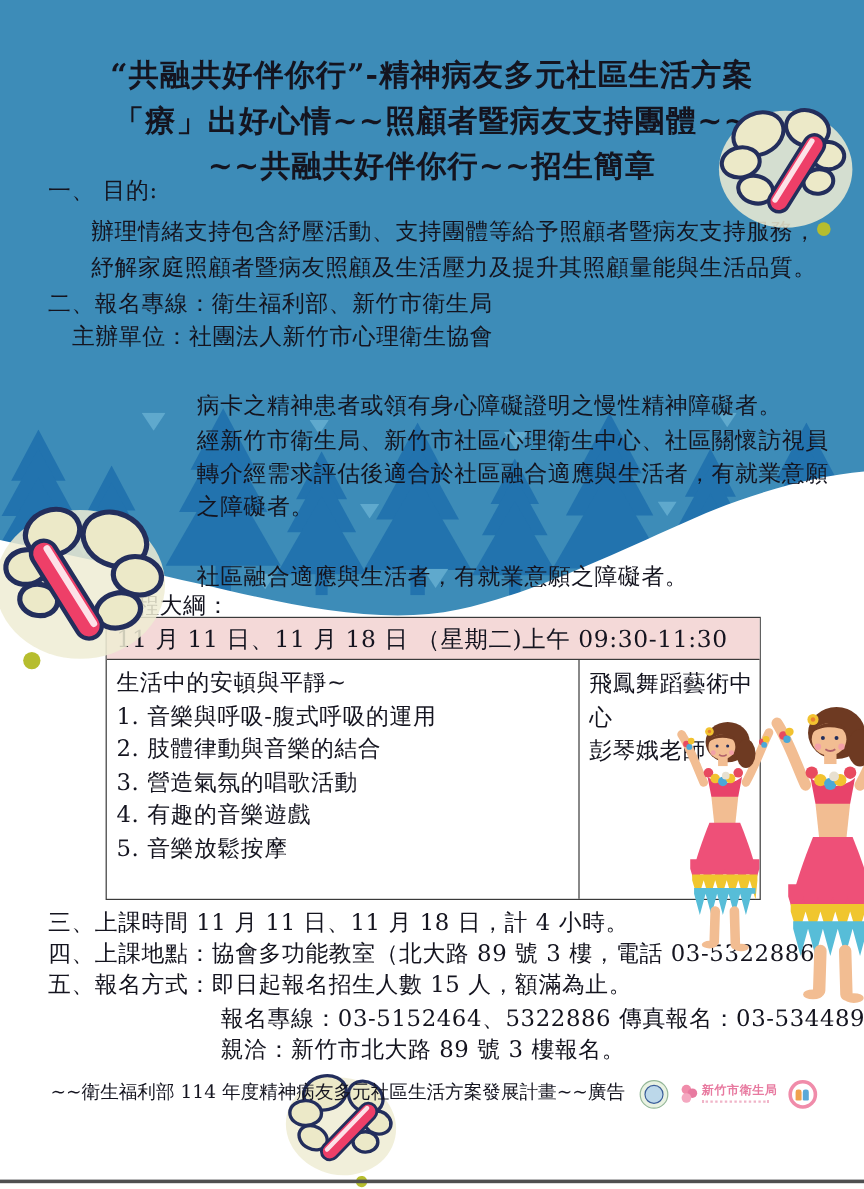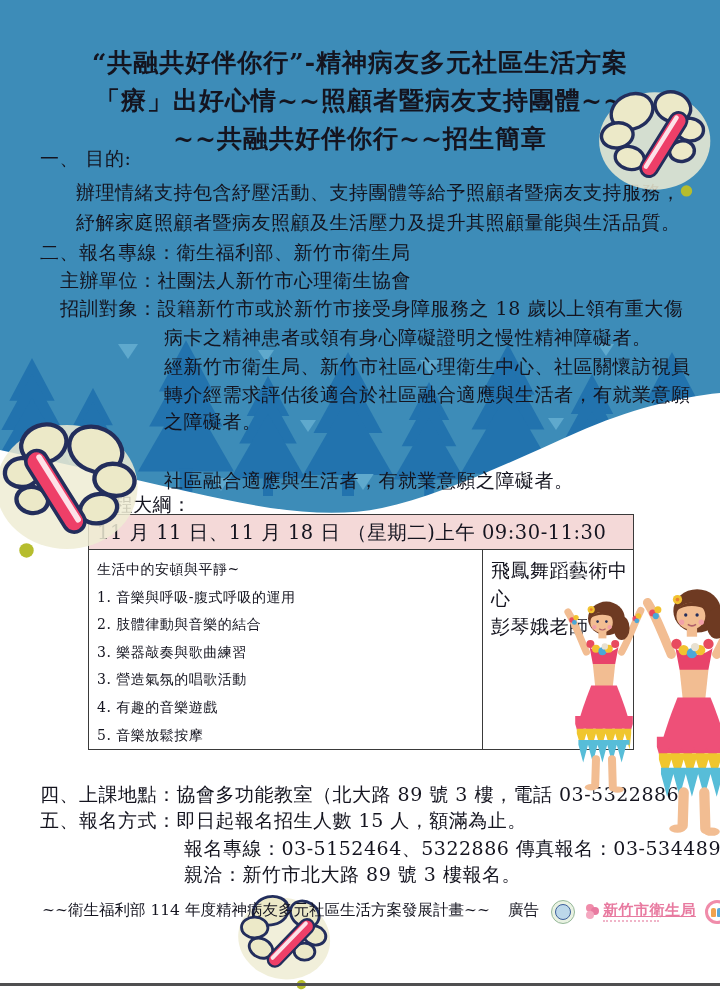--- a/index.html
+++ b/index.html
@@ -10,38 +10,38 @@
     color:#14141f;
   }
   .bg-svg{position:absolute;left:0;top:0;z-index:1;}
   .line{position:absolute;white-space:nowrap;font-size:19px;z-index:2;letter-spacing:0.5px;}
   .title-line{position:absolute;left:0;width:720px;text-align:center;font-size:25px;font-weight:bold;z-index:2;letter-spacing:1px;}
   
   .course-table{position:absolute;left:88px;top:514px;width:546px;z-index:2;background:#fff;border:1.5px solid #3a3a3a;box-sizing:border-box;}
   .t-header{background:#f4d9d8;border-bottom:1.5px solid #3a3a3a;font-size:19.5px;padding:4px 8px 3px 8px;letter-spacing:0.5px;}
   .t-body{display:flex;height:199px;}
   .t-left{width:398px;border-right:1.5px solid #3a3a3a;box-sizing:border-box;padding:6px 6px 0 8px;}
-  .t-left .t-line{font-size:14px;line-height:27.6px;white-space:nowrap;letter-spacing:0.5px;}
+  .t-left .t-line{font-size:19px;line-height:27.6px;white-space:nowrap;letter-spacing:0.5px;}
   .t-right{flex:1;box-sizing:border-box;padding:6px 4px 0 8px;}
   .t-right .t-line{font-size:19px;line-height:28px;letter-spacing:0.5px;}
   .t-right .wrapping{white-space:normal;word-break:break-all;width:138px;}
   
   .butterfly{position:absolute;z-index:4;}
   .dancer{position:absolute;z-index:3;}
   
   .footer-row{position:absolute;left:42px;top:900px;z-index:5;display:flex;align-items:flex-start;font-size:15.5px;white-space:nowrap;}
-  .ad-label{margin-left:18px;font-family:Liberation Serif, serif;}
+  .ad-label{font-family:Liberation Serif, serif;}
   .logos{display:flex;align-items:center;margin-left:12px;gap:9px;}
   .logo-circle{width:24px;height:24px;border-radius:50%;box-sizing:border-box;display:flex;align-items:center;justify-content:center;}
   .logo1{background:#e9f2e2;border:1px solid #96b89a;}
   .logo1 .inner{width:14px;height:14px;border-radius:50%;background:#bcd8ea;border:1px solid #3c5e9a;}
   .logo2{display:flex;align-items:center;gap:3px;}
   .logo2 .flower{width:16px;height:18px;}
   .logo2 .txtcol{display:flex;flex-direction:column;line-height:1;}
-  .logo2 .t-top{font-size:15px;color:#e87aa0;font-weight:bold;letter-spacing:0.5px;text-decoration:underline;}
+  .logo2 .t-top{font-size:10px;color:#e87aa0;font-weight:bold;letter-spacing:0.5px;}
   .logo2 .t-sub{margin-top:2px;height:0;border-bottom:2px dotted #f0b4c8;width:56px;}
   .logo3{background:#fff;border:3px solid #f08caa;}
   .logo3 .figs{display:flex;gap:1px;}
   .logo3 .fig{width:5px;height:9px;border-radius:2px 2px 1px 1px;}
   .fig-orange{background:#f0a24e;}
   .fig-blue{background:#5aa8d8;}
   .bottom-rule{position:absolute;left:0;top:983px;width:720px;height:3px;background:#4f4f50;z-index:6;}
 </style>
 </head>
 <body>
@@ -155,47 +155,46 @@
 
   <div class="title-line" style="top:46px">“共融共好伴你行”-精神病友多元社區生活方案</div>
   <div class="title-line" style="top:84px">「療」出好心情~~照顧者暨病友支持團體~~</div>
   <div class="title-line" style="top:122px">~~共融共好伴你行~~招生簡章</div>
 
   <div class="line" style="left:40px;top:146px">一、 目的:</div>
   <div class="line" style="left:76px;top:180px">辦理情緒支持包含紓壓活動、支持團體等給予照顧者暨病友支持服務，</div>
   <div class="line" style="left:76px;top:210px">紓解家庭照顧者暨病友照顧及生活壓力及提升其照顧量能與生活品質。</div>
   <div class="line" style="left:40px;top:240px">二、報名專線：衛生福利部、新竹市衛生局</div>
   <div class="line" style="left:60px;top:268px">主辦單位：社團法人新竹市心理衛生協會</div>
-  <div class="line" style="left:60px;top:296px">招訓對象：設籍新竹市或於新竹市接受身障服務之 18 歲以上領有重大傷</div>
   <div class="line" style="left:164px;top:354px">經新竹市衛生局、新竹市社區心理衛生中心、社區關懷訪視員</div>
   <div class="line" style="left:164px;top:325px">病卡之精神患者或領有身心障礙證明之慢性精神障礙者。</div>
   <div class="line" style="left:164px;top:382px">轉介經需求評估後適合於社區融合適應與生活者，有就業意願</div>
   <div class="line" style="left:164px;top:409px">之障礙者。</div>
   <div class="line" style="left:164px;top:468px">社區融合適應與生活者，有就業意願之障礙者。</div>
   <div class="line" style="left:94px;top:492px">課程大綱：</div>
 
   <div class="course-table">
     <div class="t-header">11 月 11 日、11 月 18 日 （星期二)上午 09:30-11:30</div>
     <div class="t-body">
       <div class="t-left">
         <div class="t-line">生活中的安頓與平靜~</div>
         <div class="t-line">1. 音樂與呼吸-腹式呼吸的運用</div>
         <div class="t-line">2. 肢體律動與音樂的結合</div>
-        <div class="t-line">3. 樂器敲奏與歌曲練習</div>
         <div class="t-line">3. 營造氣氛的唱歌活動</div>
         <div class="t-line">4. 有趣的音樂遊戲</div>
         <div class="t-line">5. 音樂放鬆按摩</div>
       </div>
       <div class="t-right">
         <div class="t-line wrapping">飛鳳舞蹈藝術中心</div>
         <div class="t-line">彭琴娥老師</div>
       </div>
     </div>
   </div>
 
+  <div class="line" style="left:40px;top:756px">三、上課時間 11 月 11 日、11 月 18 日，計 4 小時。</div>
   <div class="line" style="left:40px;top:782px">四、上課地點：協會多功能教室（北大路 89 號 3 樓，電話 03-5322886）</div>
   <div class="line" style="left:40px;top:808px">五、報名方式：即日起報名招生人數 15 人，額滿為止。</div>
   <div class="line" style="left:184px;top:836px">報名專線：03-5152464、5322886 傳真報名：03-5344897</div>
   <div class="line" style="left:184px;top:862px">親洽：新竹市北大路 89 號 3 樓報名。</div>
 
   <svg class="dancer" style="left:556px;top:596px" width="96" height="200" viewBox="0 0 120 250">
       <use href="#dancer"></use>
     </svg>
   <svg class="dancer" style="left:632px;top:582px" width="124" height="258" viewBox="0 0 120 250">
       <use href="#dancer"></use>

